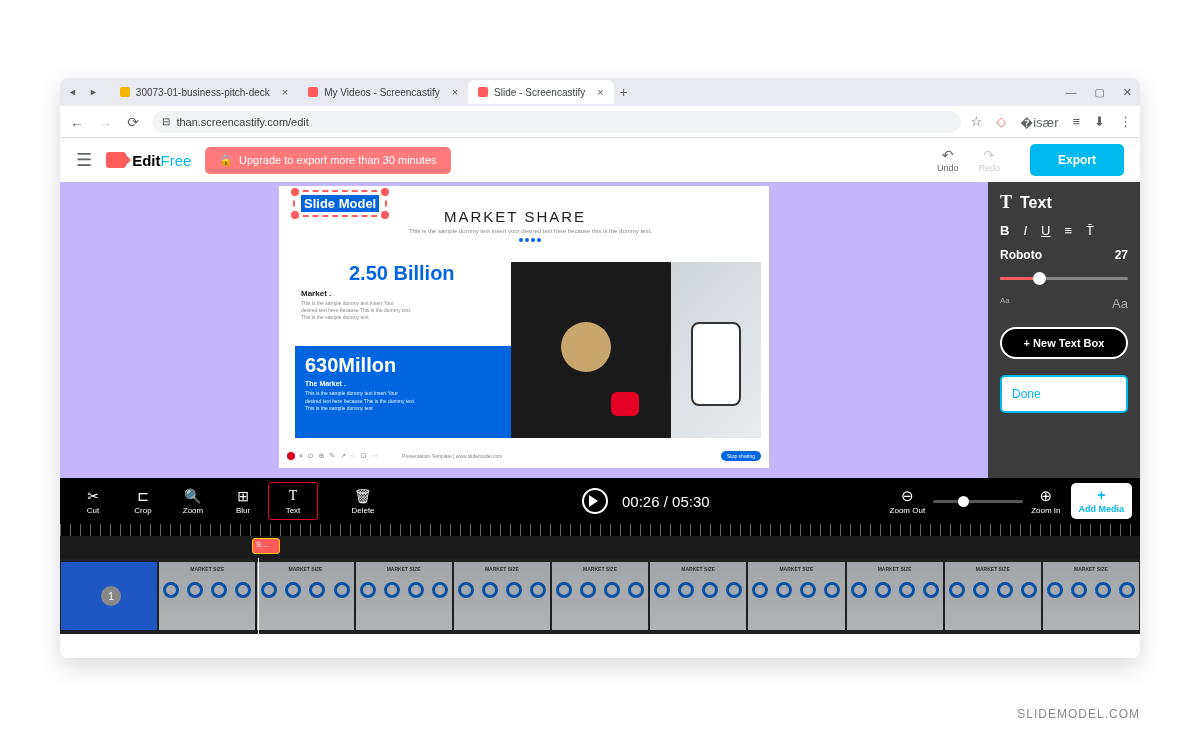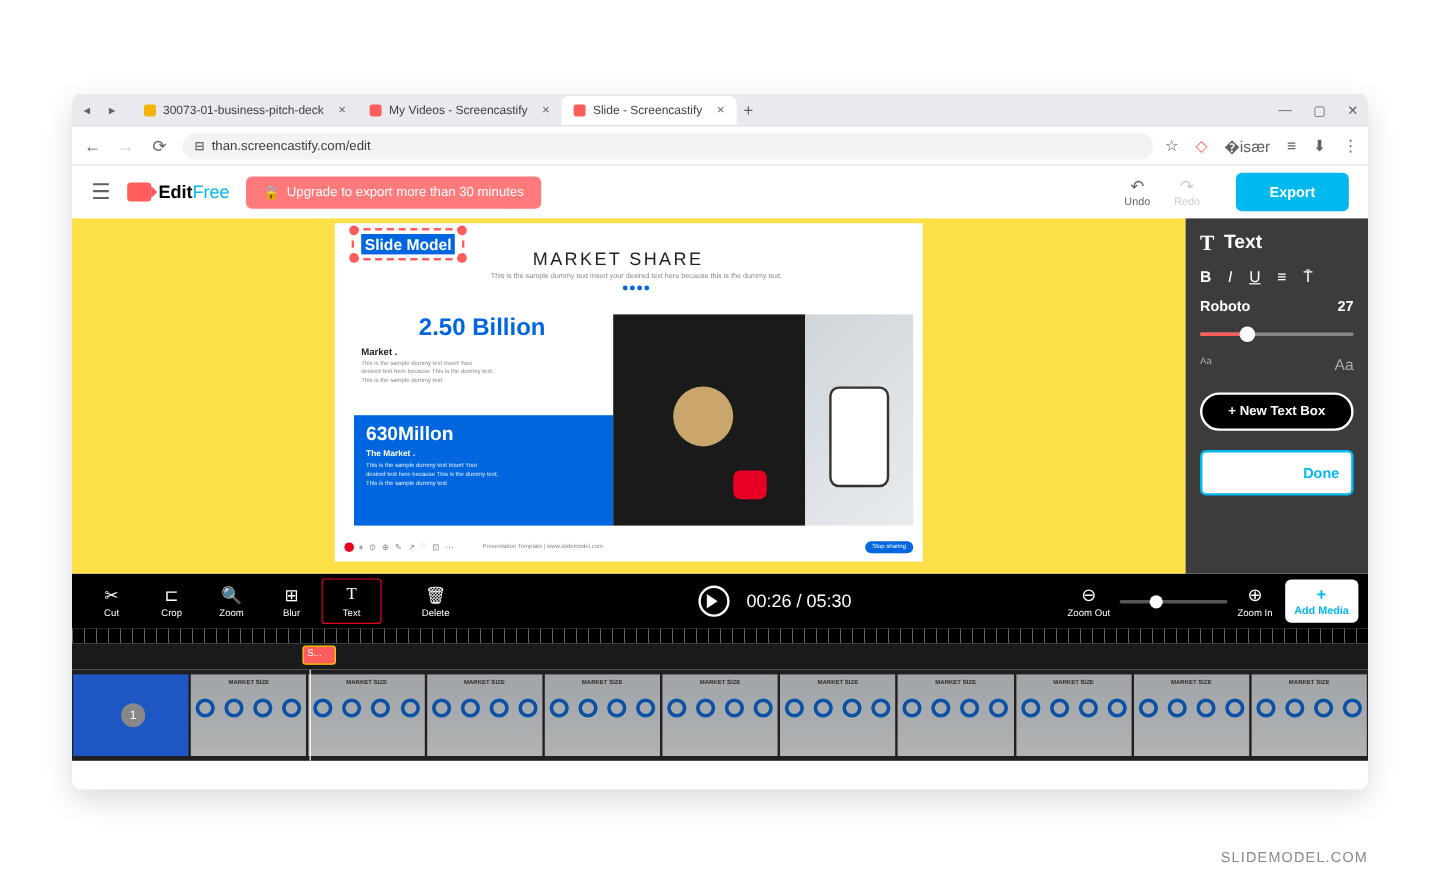--- a/index.html
+++ b/index.html
@@ -28,36 +28,36 @@
 .logo-text { font-size: 15px; font-weight: 700; }
 .logo-text .free { color: #00b8f0; font-weight: 400; }
 .upgrade { background: #ff7b7b; color: #fff; font-size: 11px; padding: 7px 14px; border-radius: 5px; display: flex; align-items: center; gap: 6px; cursor: pointer; }
 .spacer { flex: 1; }
 .undoredo { display: flex; gap: 20px; }
 .ur { display: flex; flex-direction: column; align-items: center; font-size: 9px; color: #5f6368; cursor: pointer; }
 .ur.disabled { color: #ccc; }
 .ur-icon { font-size: 14px; }
 .export { background: #00b8f0; color: #fff; font-size: 12px; font-weight: 600; padding: 9px 28px; border-radius: 5px; cursor: pointer; margin-left: 16px; }
 .stage { display: flex; height: 296px; }
-.canvas { flex: 1; background: #fde047; display: flex; justify-content: center; align-items: flex-start; padding-top: 4px; }
+.canvas { flex: 1; background: #c4b5fd; display: flex; justify-content: center; align-items: flex-start; padding-top: 4px; }
 .slide { width: 490px; height: 282px; background: #fff; position: relative; font-size: 8px; }
 .textbox { position: absolute; left: 14px; top: 4px; border: 2px dashed #ff5c5c; padding: 4px 6px; }
 .textbox-inner { background: #0066e0; color: #fff; font-size: 13px; font-weight: 700; padding: 1px 3px; }
 .handle { position: absolute; width: 8px; height: 8px; background: #ff5c5c; border-radius: 50%; }
 .h1 { left: -4px; top: -4px; } .h2 { right: -4px; top: -4px; } .h3 { left: -4px; bottom: -4px; } .h4 { right: -4px; bottom: -4px; }
 .slide-title { position: absolute; left: 165px; top: 22px; font-size: 15px; font-weight: 400; letter-spacing: 2px; color: #222; }
 .slide-sub { position: absolute; left: 130px; top: 42px; font-size: 6px; color: #888; }
 .dots { position: absolute; left: 240px; top: 52px; display: flex; gap: 2px; }
 .dots span { width: 4px; height: 4px; border-radius: 50%; background: #0066e0; }
 .stat1 { position: absolute; left: 22px; top: 76px; }
 .stat1 .num { font-size: 20px; font-weight: 700; color: #0066e0; margin-left: 48px; }
 .stat1 .lbl { font-size: 8px; font-weight: 700; color: #222; margin-top: 4px; }
 .stat1 .desc { font-size: 5px; color: #888; line-height: 1.4; margin-top: 2px; }
 .stat2 { position: absolute; left: 16px; top: 160px; width: 216px; height: 92px; background: #0066e0; color: #fff; padding: 8px 10px; }
-.stat2 .num { font-size: 16px; font-weight: 700; }
+.stat2 .num { font-size: 20px; font-weight: 700; }
 .stat2 .lbl { font-size: 7px; font-weight: 700; margin-top: 3px; }
 .stat2 .desc { font-size: 5px; line-height: 1.5; margin-top: 3px; opacity: 0.9; }
 .slide-img1 { position: absolute; left: 232px; top: 76px; width: 160px; height: 176px; background: #1a1a1a; }
 .slide-img1::before { content:''; position:absolute; left:50px; top:60px; width:50px; height:50px; background:#c9a66b; border-radius:50%; }
 .slide-img1::after { content:''; position:absolute; left:100px; top:130px; width:28px; height:24px; background:#e60023; border-radius:6px; }
 .slide-img2 { position: absolute; left: 392px; top: 76px; width: 90px; height: 176px; background: linear-gradient(135deg,#d0d5da,#e8ecef); }
 .slide-img2::before { content:''; position:absolute; left:20px; top:60px; width:46px; height:80px; background:#fff; border-radius:8px; border:2px solid #333; }
 .slide-bottom { position: absolute; left: 8px; bottom: 4px; right: 8px; height: 16px; display: flex; align-items: center; gap: 4px; }
 .rec-dot { width: 8px; height: 8px; background: #e60023; border-radius: 50%; }
 .rec-tools { display: flex; gap: 5px; font-size: 7px; color: #888; }
@@ -69,21 +69,21 @@
 .fmt span { cursor: pointer; }
 .bold { font-weight: 900; } .ital { font-style: italic; } .under { text-decoration: underline; }
 .fontrow { display: flex; justify-content: space-between; font-size: 12px; font-weight: 600; }
 .slider { position: relative; height: 14px; }
 .slider-track { position: absolute; top: 5px; left: 0; right: 0; height: 3px; background: #888; border-radius: 2px; }
 .slider-fill { position: absolute; top: 5px; left: 0; width: 28%; height: 3px; background: #ff5c5c; border-radius: 2px; }
 .slider-thumb { position: absolute; top: 0; left: 26%; width: 13px; height: 13px; background: #fff; border-radius: 50%; cursor: pointer; }
 .aa { display: flex; justify-content: space-between; font-size: 8px; color: #aaa; }
 .aa .big { font-size: 13px; }
 .newtext { background: #000; border: 2px solid #fff; border-radius: 18px; padding: 8px; text-align: center; font-size: 11px; font-weight: 700; cursor: pointer; margin-top: 6px; }
-.done { background: #fff; color: #00b8f0; border: 2px solid #00b8f0; border-radius: 5px; padding: 10px; text-align: right; font-size: 12px; font-weight: 700; cursor: pointer; margin-top: 6px; }
+.done { background: #fff; color: #00b8f0; border: 2px solid #00b8f0; border-radius: 5px; padding: 10px; text-align: left; font-size: 12px; font-weight: 400; cursor: pointer; margin-top: 6px; }
 .toolbar { height: 46px; background: #000; display: flex; align-items: center; padding: 0 8px; color: #fff; }
 .tool { display: flex; flex-direction: column; align-items: center; justify-content: center; width: 50px; height: 38px; font-size: 8px; cursor: pointer; gap: 2px; }
 .tool.active { border: 1px solid #e60023; border-radius: 3px; }
 .tool-icon { font-size: 14px; }
 .play { width: 26px; height: 26px; border: 2px solid #fff; border-radius: 50%; display: flex; align-items: center; justify-content: center; margin: 0 14px; cursor: pointer; }
 .play::after { content: ''; border: 6px solid transparent; border-left: 9px solid #fff; margin-left: 3px; }
 .time { font-size: 15px; }
 .zoom-ctrl { display: flex; align-items: center; gap: 8px; }
 .zbtn { display: flex; flex-direction: column; align-items: center; font-size: 8px; cursor: pointer; gap: 1px; }
 .zicon { font-size: 15px; }

